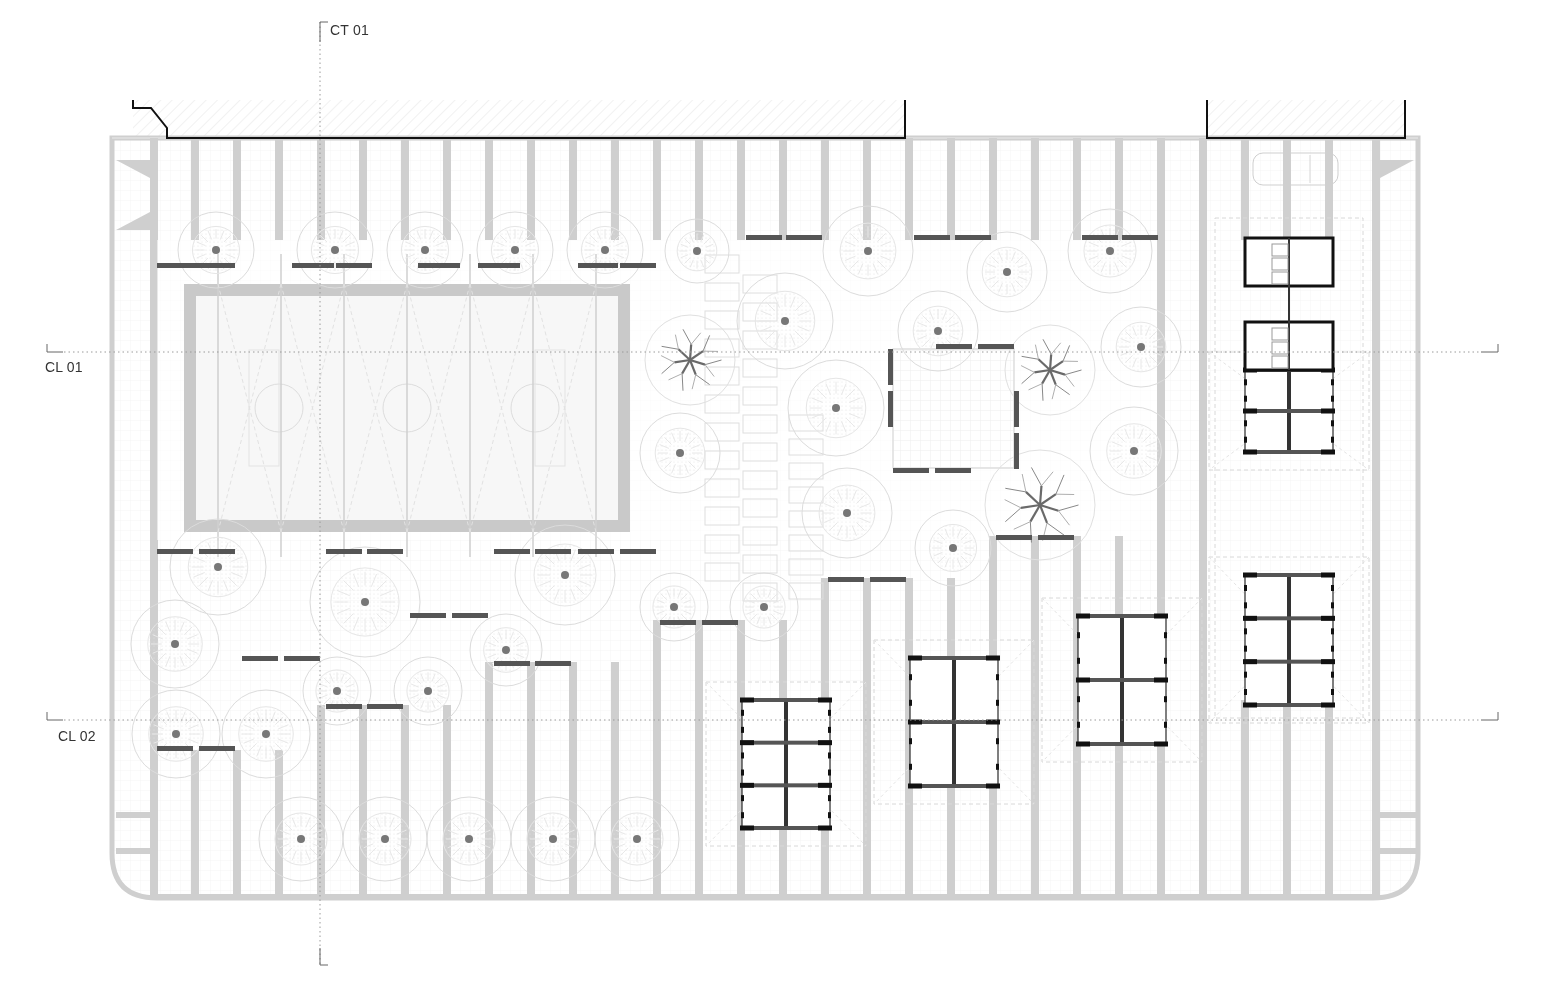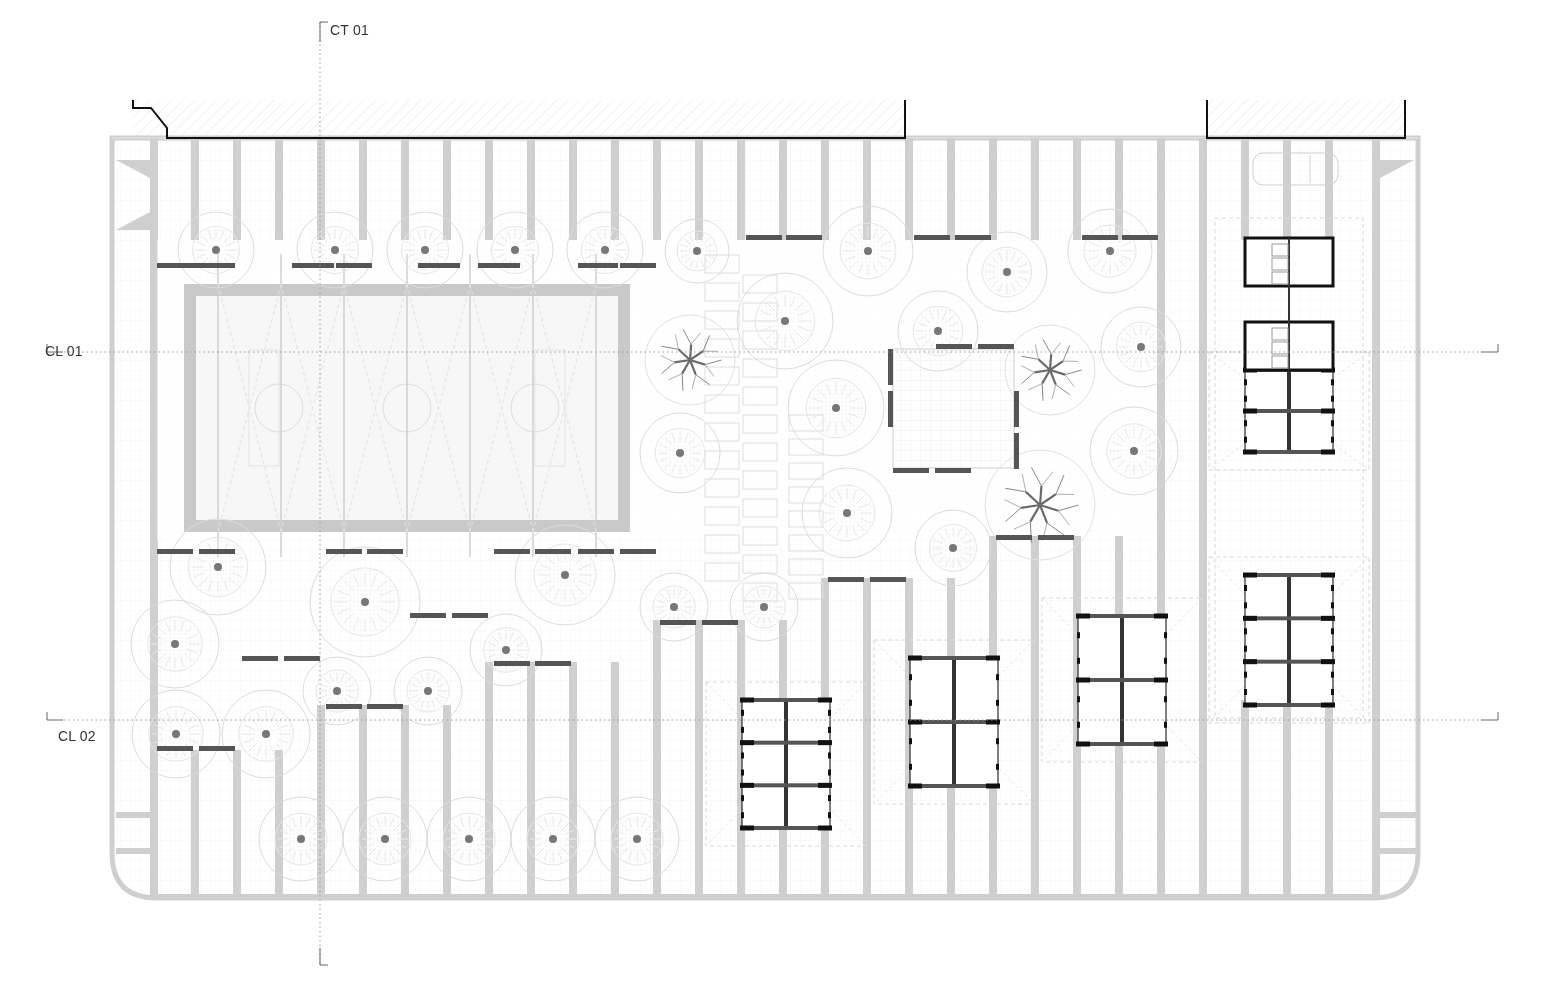--- a/index.html
+++ b/index.html
@@ -1052,14 +1052,14 @@
       <line x1="64" y1="352" x2="1480" y2="352" stroke="#9a9a9a" stroke-dasharray="1.5 3" stroke-width="1"></line>
       <path d="M47,344 L47,352 L63,352" fill="none" stroke="#666" stroke-width="1"></path>
       <path d="M1481,352 L1498,352 L1498,344" fill="none" stroke="#666" stroke-width="1"></path>
       <line x1="64" y1="720" x2="1480" y2="720" stroke="#9a9a9a" stroke-dasharray="1.5 3" stroke-width="1"></line>
       <path d="M47,712 L47,720 L63,720" fill="none" stroke="#666" stroke-width="1"></path>
       <path d="M1481,720 L1498,720 L1498,712" fill="none" stroke="#666" stroke-width="1"></path>
     </g>
 </svg>
 
 <div class="label" style="left:330px;top:22px;">CT 01</div>
-<div class="label" style="left:45px;top:343px;">CL 01</div>
+<div class="label" style="left:45px;top:359px;">CL 01</div>
 <div class="label" style="left:58px;top:728px;">CL 02</div>
 
 </body></html>

